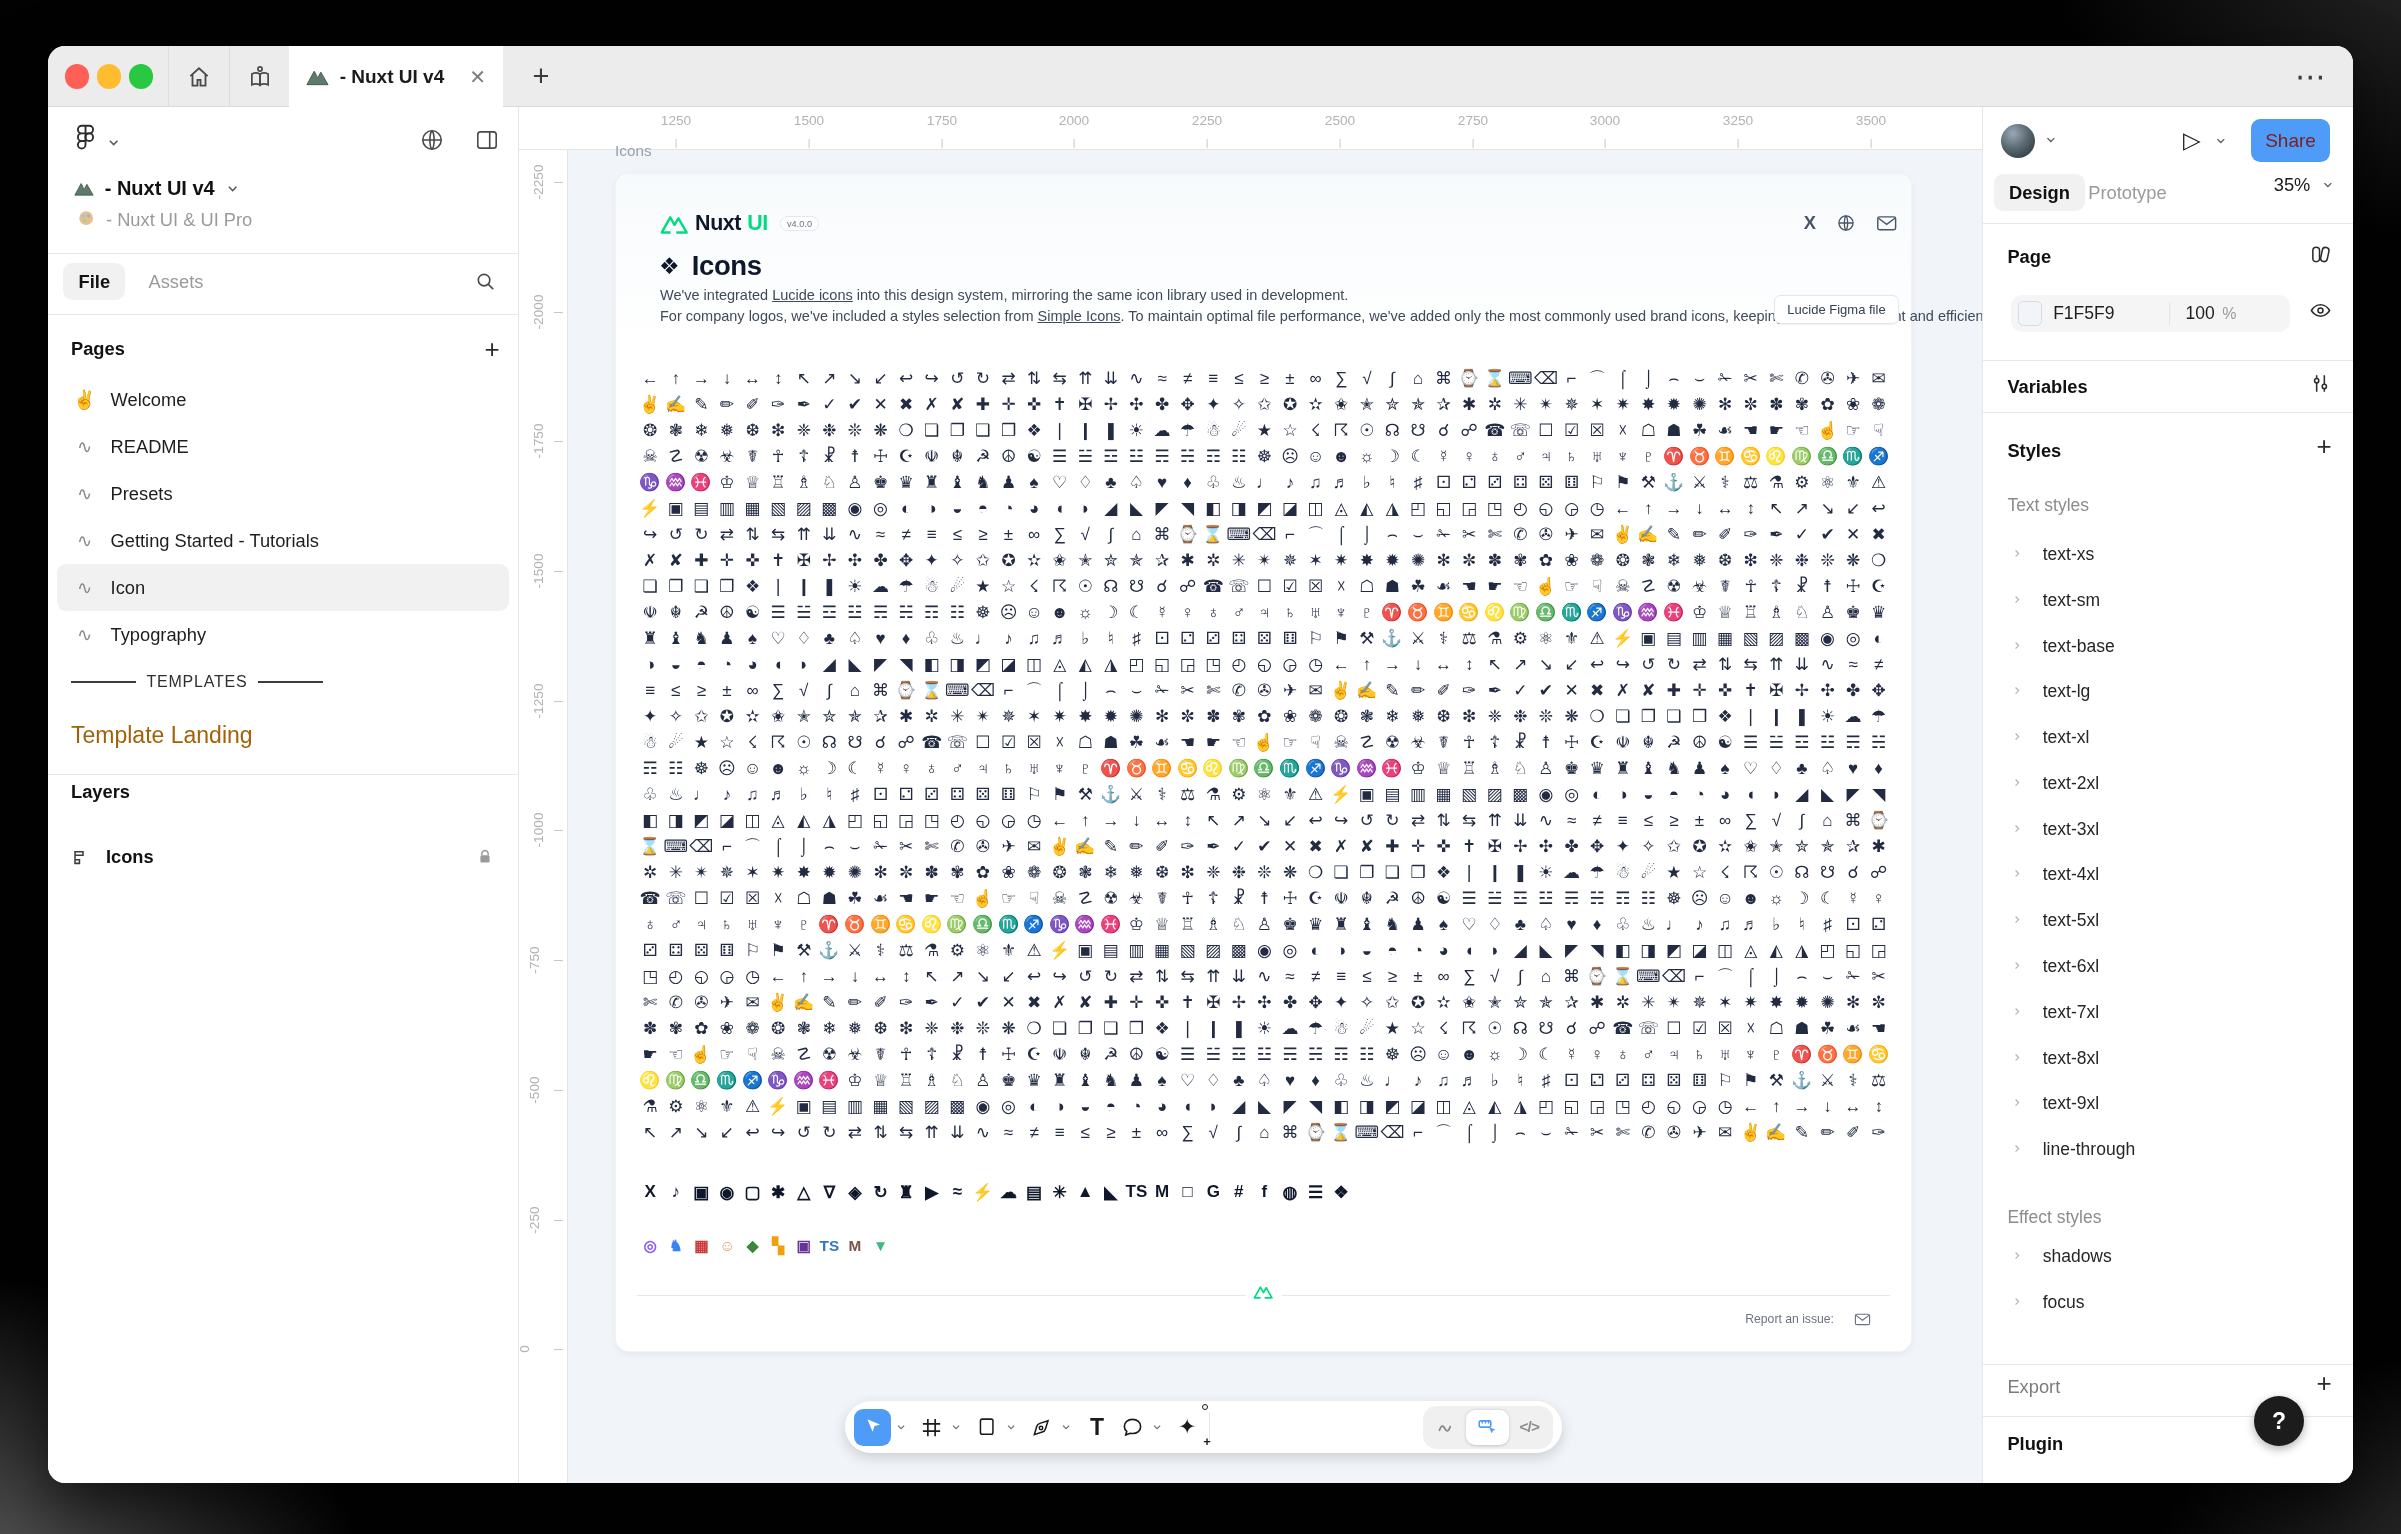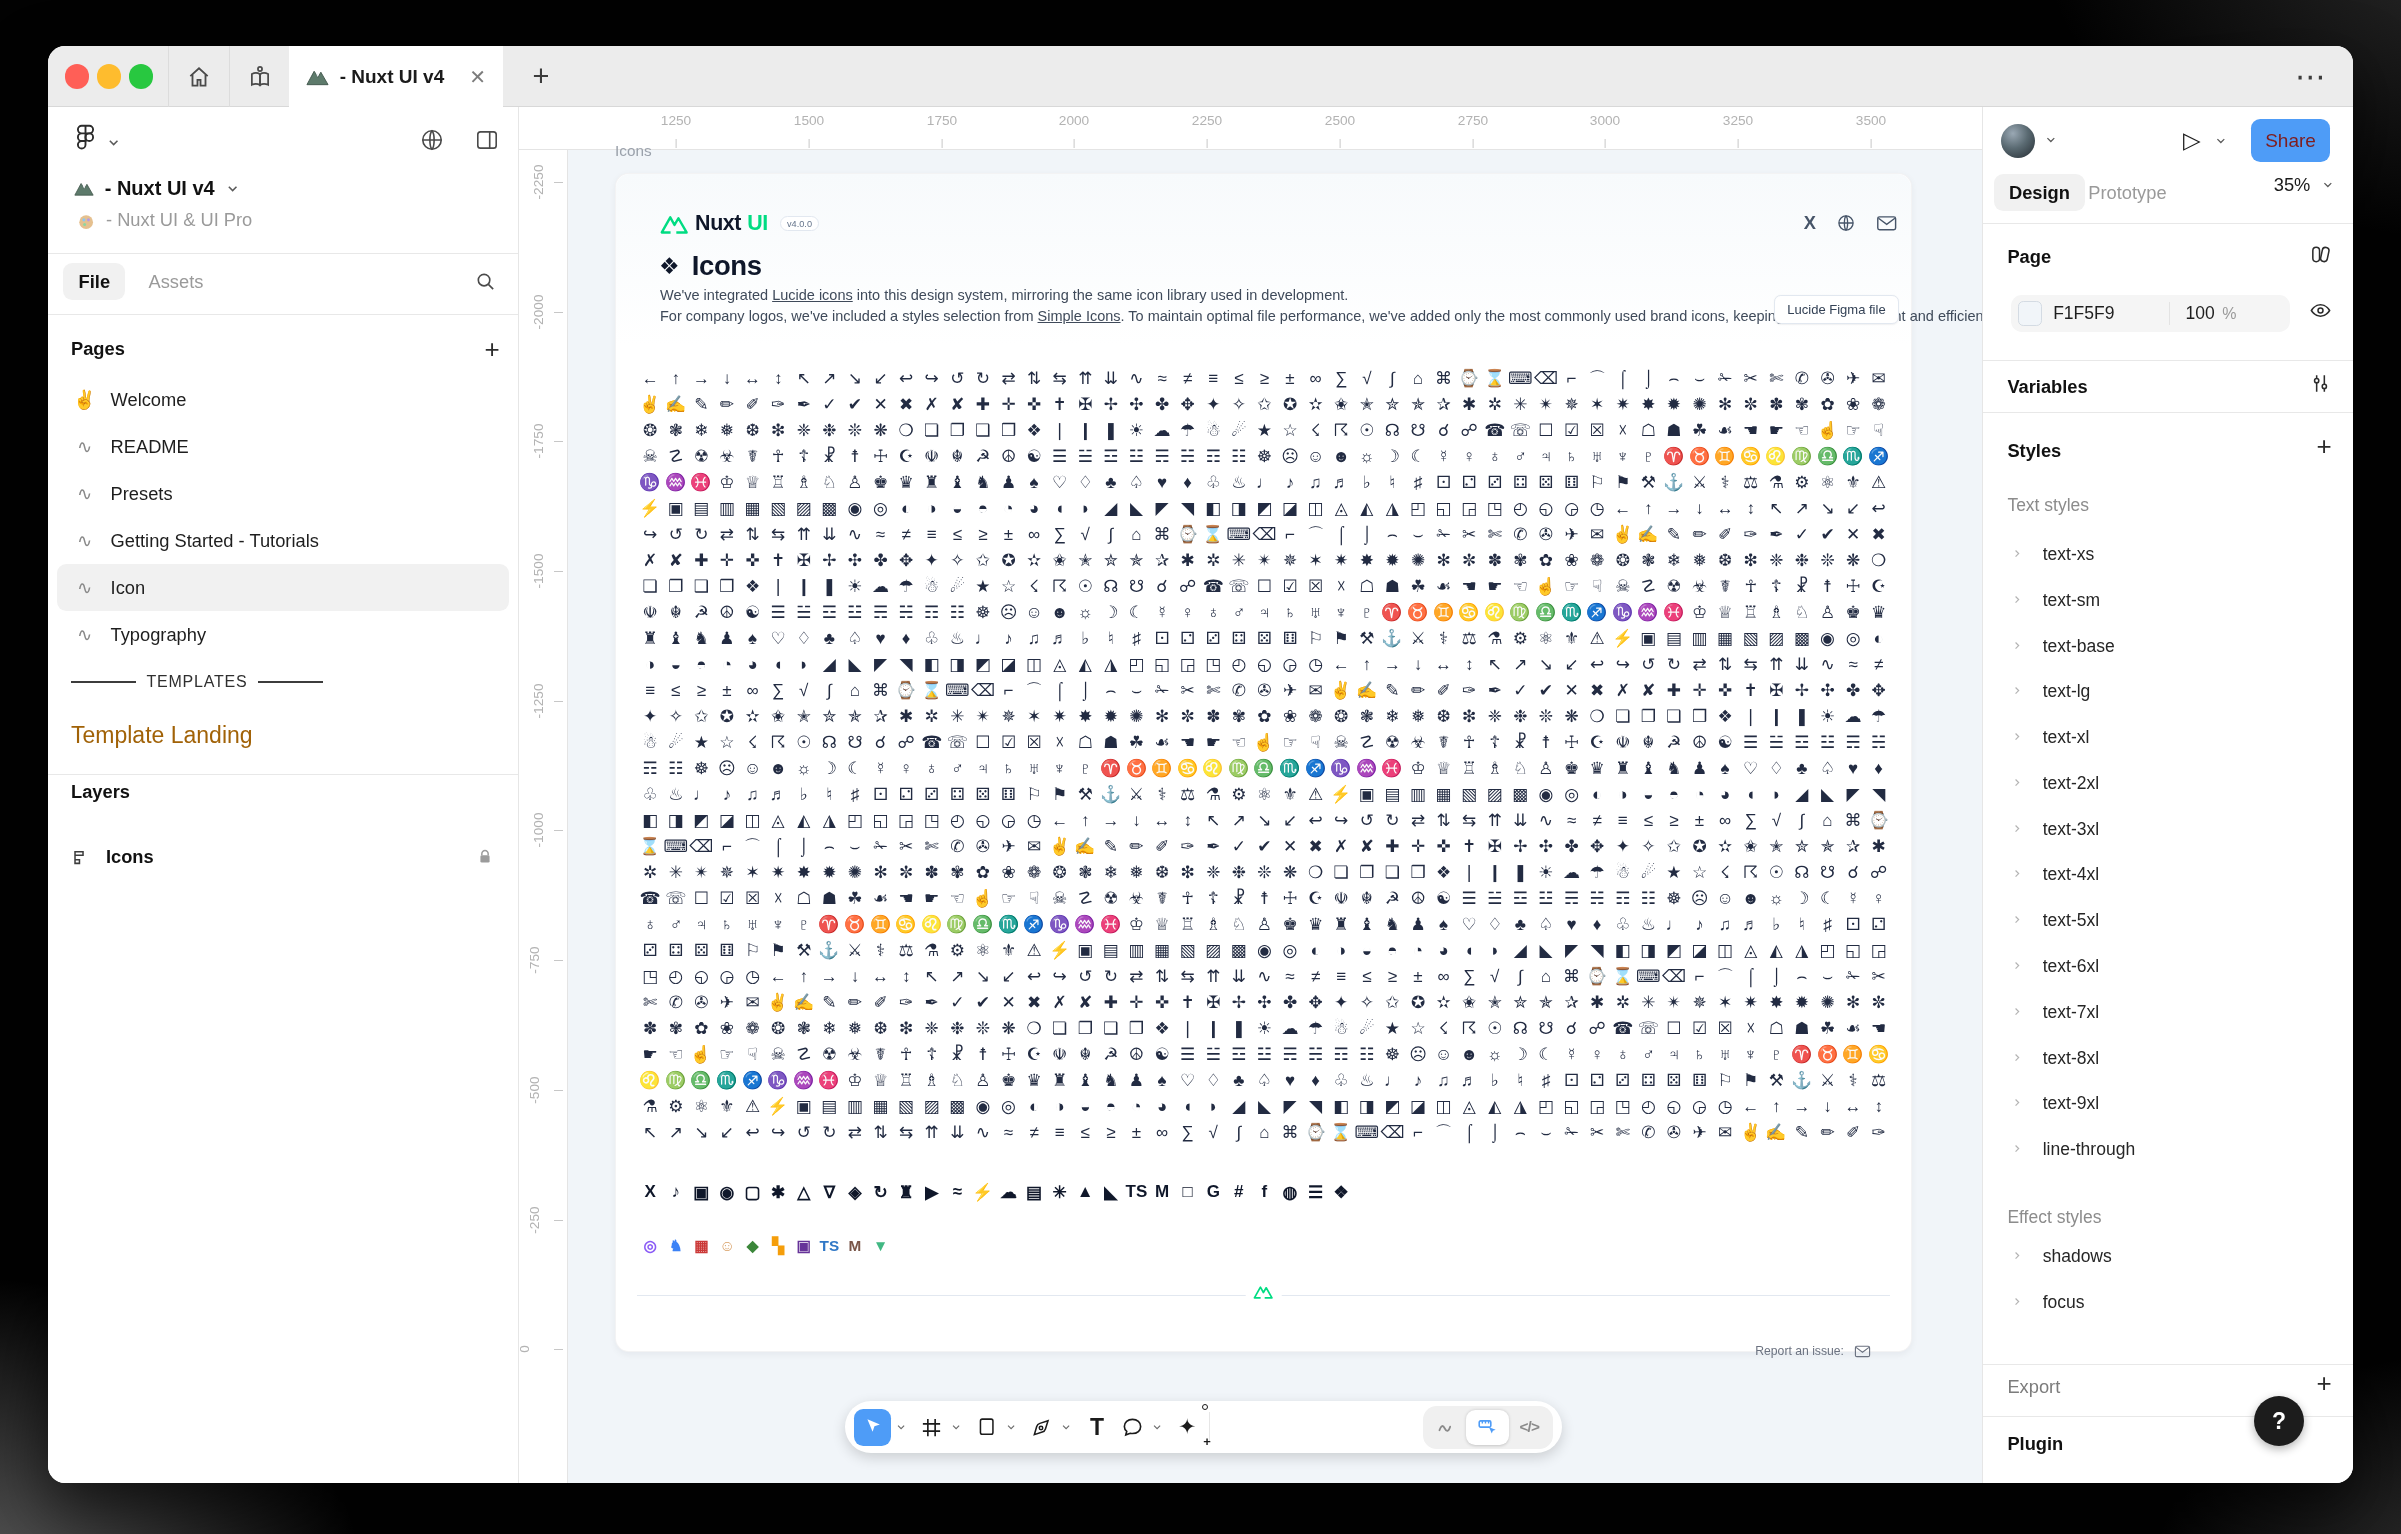--- a/index.html
+++ b/index.html
@@ -35,21 +35,21 @@
   .newtab { position:absolute; left:464px; top:0; width:58px; height:61px; display:flex; align-items:center; justify-content:center; font-size:29px; font-weight:300; color:#3c3c3c; }
   .tb-menu { position:absolute; right:26px; top:0; height:61px; display:flex; align-items:center; font-size:30.5px; color:#3c3c3c; letter-spacing:1.5px; }
   
   .left { position:absolute; left:0; top:61px; width:471px; bottom:0; background:#fff; border-right:0.8px solid #e6e6e6; }
   .ls-head { position:absolute; left:0; top:0; right:0; height:67px; }
   .figma-logo { position:absolute; left:26px; top:17px; }
   .ls-chev { position:absolute; left:58px; top:27.5px; }
   .ls-actions { position:absolute; right:18.3px; top:20px; display:flex; gap:29px; }
   .file-row { position:absolute; left:26px; top:70px; display:flex; align-items:center; gap:10.7px; }
   .file-title { font-size:20px; font-weight:700; color:#111; }
-  .file-sub-row { position:absolute; left:29px; top:102px; display:flex; align-items:flex-end; gap:10.7px; }
+  .file-sub-row { position:absolute; left:29px; top:102px; display:flex; align-items:flex-start; gap:10.7px; }
   .file-sub { font-size:18.3px; color:#9a9a9a; }
   .ls-div { position:absolute; left:0; right:0; height:0.8px; background:#e8e8e8; }
   .tabs-row { position:absolute; left:15.3px; top:156px; display:flex; align-items:center; gap:20px; }
   .pill-tab { font-size:18.3px; font-weight:700; padding:7.6px 15.3px; border-radius:9.2px; }
   .pill-tab.active { background:#f1f1f1; color:#111; }
   .pill-tab.idle { color:#9a9a9a; font-weight:400; padding:7.6px 3.1px; }
   .search-btn { position:absolute; right:21.4px; top:163px; }
   .sec-head { font-size:18.3px; font-weight:700; color:#111; }
   .pages-head { position:absolute; left:23px; top:229px; right:18.3px; display:flex; justify-content:space-between; align-items:center; }
   .plus-glyph { font-size:26px; font-weight:300; color:#2c2c2c; line-height:1; }
@@ -96,21 +96,21 @@
   .cta-btn { position:absolute; right:12.2px; top:121px; font-size:13px; color:#334155; background:#fff;
     border:0.8px solid #e2e8f0; border-radius:6.9px; padding:6.1px 12.2px; box-shadow:0 0.8px 1.5px rgba(15,23,42,.06); }
   .icon-grid { position:absolute; left:21.4px; top:192px; display:grid; grid-template-columns:repeat(49,25.6px); grid-auto-rows:26px; }
   .icon-grid span { font-size:17px; line-height:26px; text-align:center; color:#222b42; }
   .brandrow { position:absolute; left:21.4px; top:1008px; display:flex; }
   .brandrow span { width:25.6px; font-size:17px; font-weight:700; text-align:center; color:#0f172a; }
   .colorrow { position:absolute; left:21.4px; top:1063px; display:flex; }
   .colorrow span { width:25.6px; font-size:15.3px; font-weight:700; text-align:center; }
   .frame-div { position:absolute; left:21.4px; right:21.4px; top:1121px; height:0.8px; background:#e2e8f0; }
   .frame-div-logo { position:absolute; left:50%; top:1111px; transform:translateX(-50%); background:#fff; padding:0 7.6px; }
-  .report-row { position:absolute; right:40px; top:1170px; display:flex; align-items:center; gap:10px; font-size:12.2px; color:#6b7280; }
+  .report-row { position:absolute; right:40px; top:1138px; display:flex; align-items:center; gap:20px; font-size:12.2px; color:#6b7280; }
   
   .toolbar { position:absolute; left:326px; top:1294px; width:717px; height:52px; background:#fff; border-radius:26px;
     box-shadow:0 4.6px 13.7px rgba(0,0,0,.16); display:flex; align-items:center; padding:0 9.2px; }
   .tool { display:flex; align-items:center; justify-content:center; height:37px; }
   .tool-move { width:37px; background:#4e9cf7; border-radius:9.2px; }
   .tchev { width:20px; }
   .tgap { width:29px; justify-content:center; margin-left:6.1px; }
   .t-text { font-size:23px; font-weight:700; color:#1b1b1b; width:29px; text-align:center; margin-left:6.1px; }
   .tool-div { width:0.8px; height:30.5px; background:#e6e6e6; margin:0 13.7px 0 7.6px; }
   .tool-group { margin-left:auto; display:flex; align-items:center; background:#f0f0f0; border-radius:13.7px; height:43px; padding:0 6.1px; gap:3.1px; }

